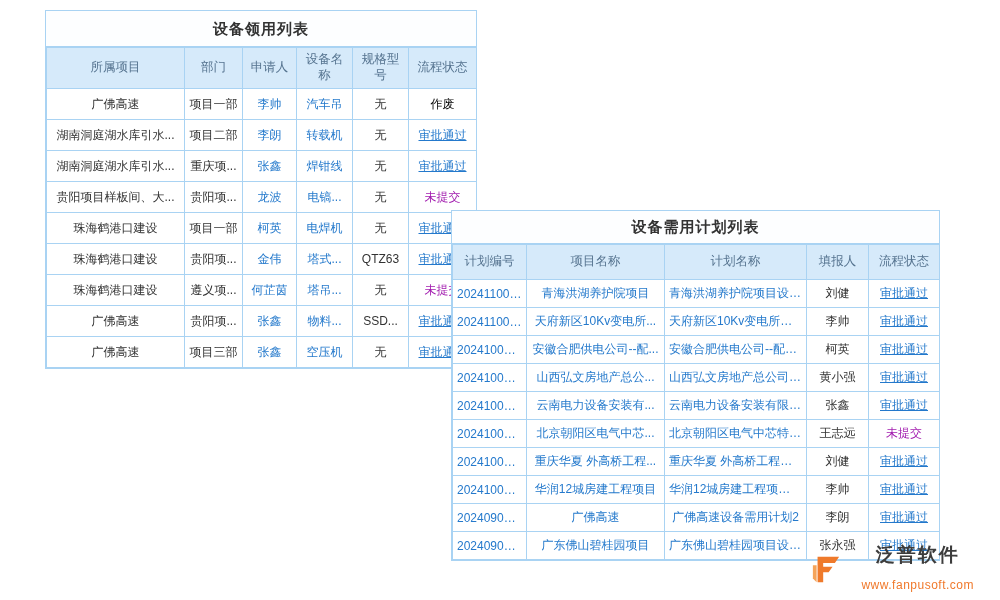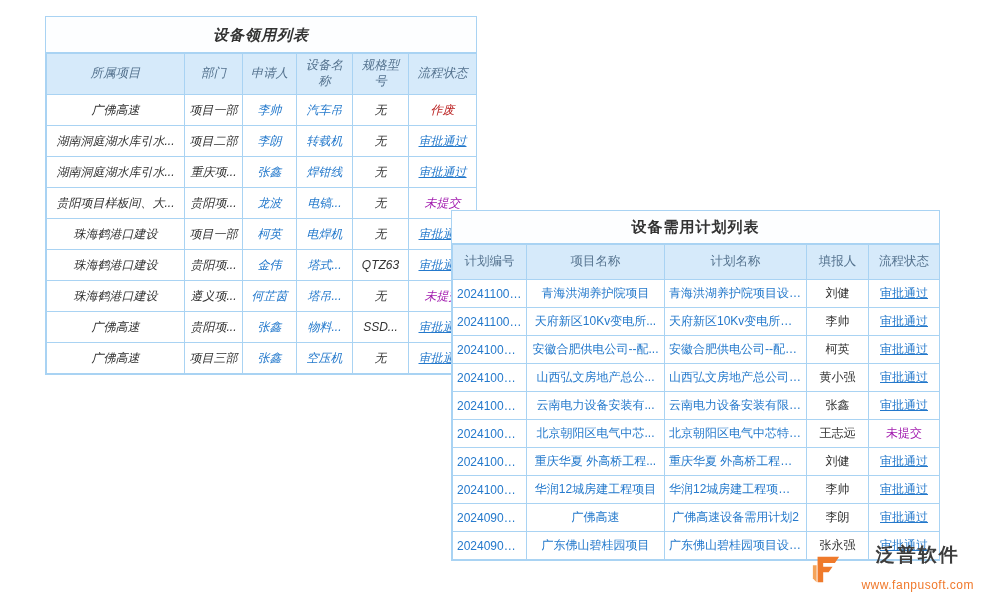--- a/index.html
+++ b/index.html
@@ -1,21 +1,21 @@
 <!DOCTYPE html>
 <html><head>
 <meta charset="utf-8">
 <style>
   html,body{
     margin:0;padding:0;width:1000px;height:600px;background:#ffffff;
     font-family:"Liberation Sans","DejaVu Sans",sans-serif;
     overflow:hidden;position:relative;
   }
   .panel{position:absolute;background:#ffffff;border:1px solid #a9d3f3;}
-  #req-panel{left:45px;top:16px;width:430px;font-style:italic;}
+  #req-panel{left:45px;top:10px;width:430px;}
   #plan-panel{left:451px;top:210px;width:487px;}
 
   .panel-title{
     height:35px;line-height:35px;text-align:center;font-weight:bold;
     font-size:15px;color:#333333;background:#fdfeff;
     border-bottom:1px solid #a9d3f3;letter-spacing:1px;
   }
   #plan-panel .panel-title{height:32px;line-height:32px;}
 
   table{width:100%;border-collapse:collapse;table-layout:fixed;font-size:12px;}
@@ -28,21 +28,21 @@
   td{
     border:1px solid #a9d3f3;text-align:center;color:#333333;
     white-space:nowrap;overflow:hidden;text-overflow:ellipsis;padding:0 4px;
   }
   #req-panel td{height:30px;}
   #plan-panel td{height:27px;}
 
   .cell-link{color:#2479cc;}
   .st-approved{color:#2479cc;text-decoration:underline;}
   .st-pending{color:#a21caf;}
-  .st-void{color:#b91c1c;}
+  .st-void{color:#000000;}
 
   #watermark{
     position:absolute;right:26px;bottom:8px;z-index:10;
     display:flex;align-items:center;gap:20px;
   }
   .wm-logo{width:30px;height:30px;flex:0 0 auto;}
   .wm-text{display:flex;flex-direction:column;align-items:center;}
   .wm-brand{font-size:19px;font-weight:bold;color:#3c3c3c;letter-spacing:2px;line-height:1.1;}
   .wm-url{font-size:12px;color:#f0792b;margin-top:12px;letter-spacing:0.5px;}
 </style>

